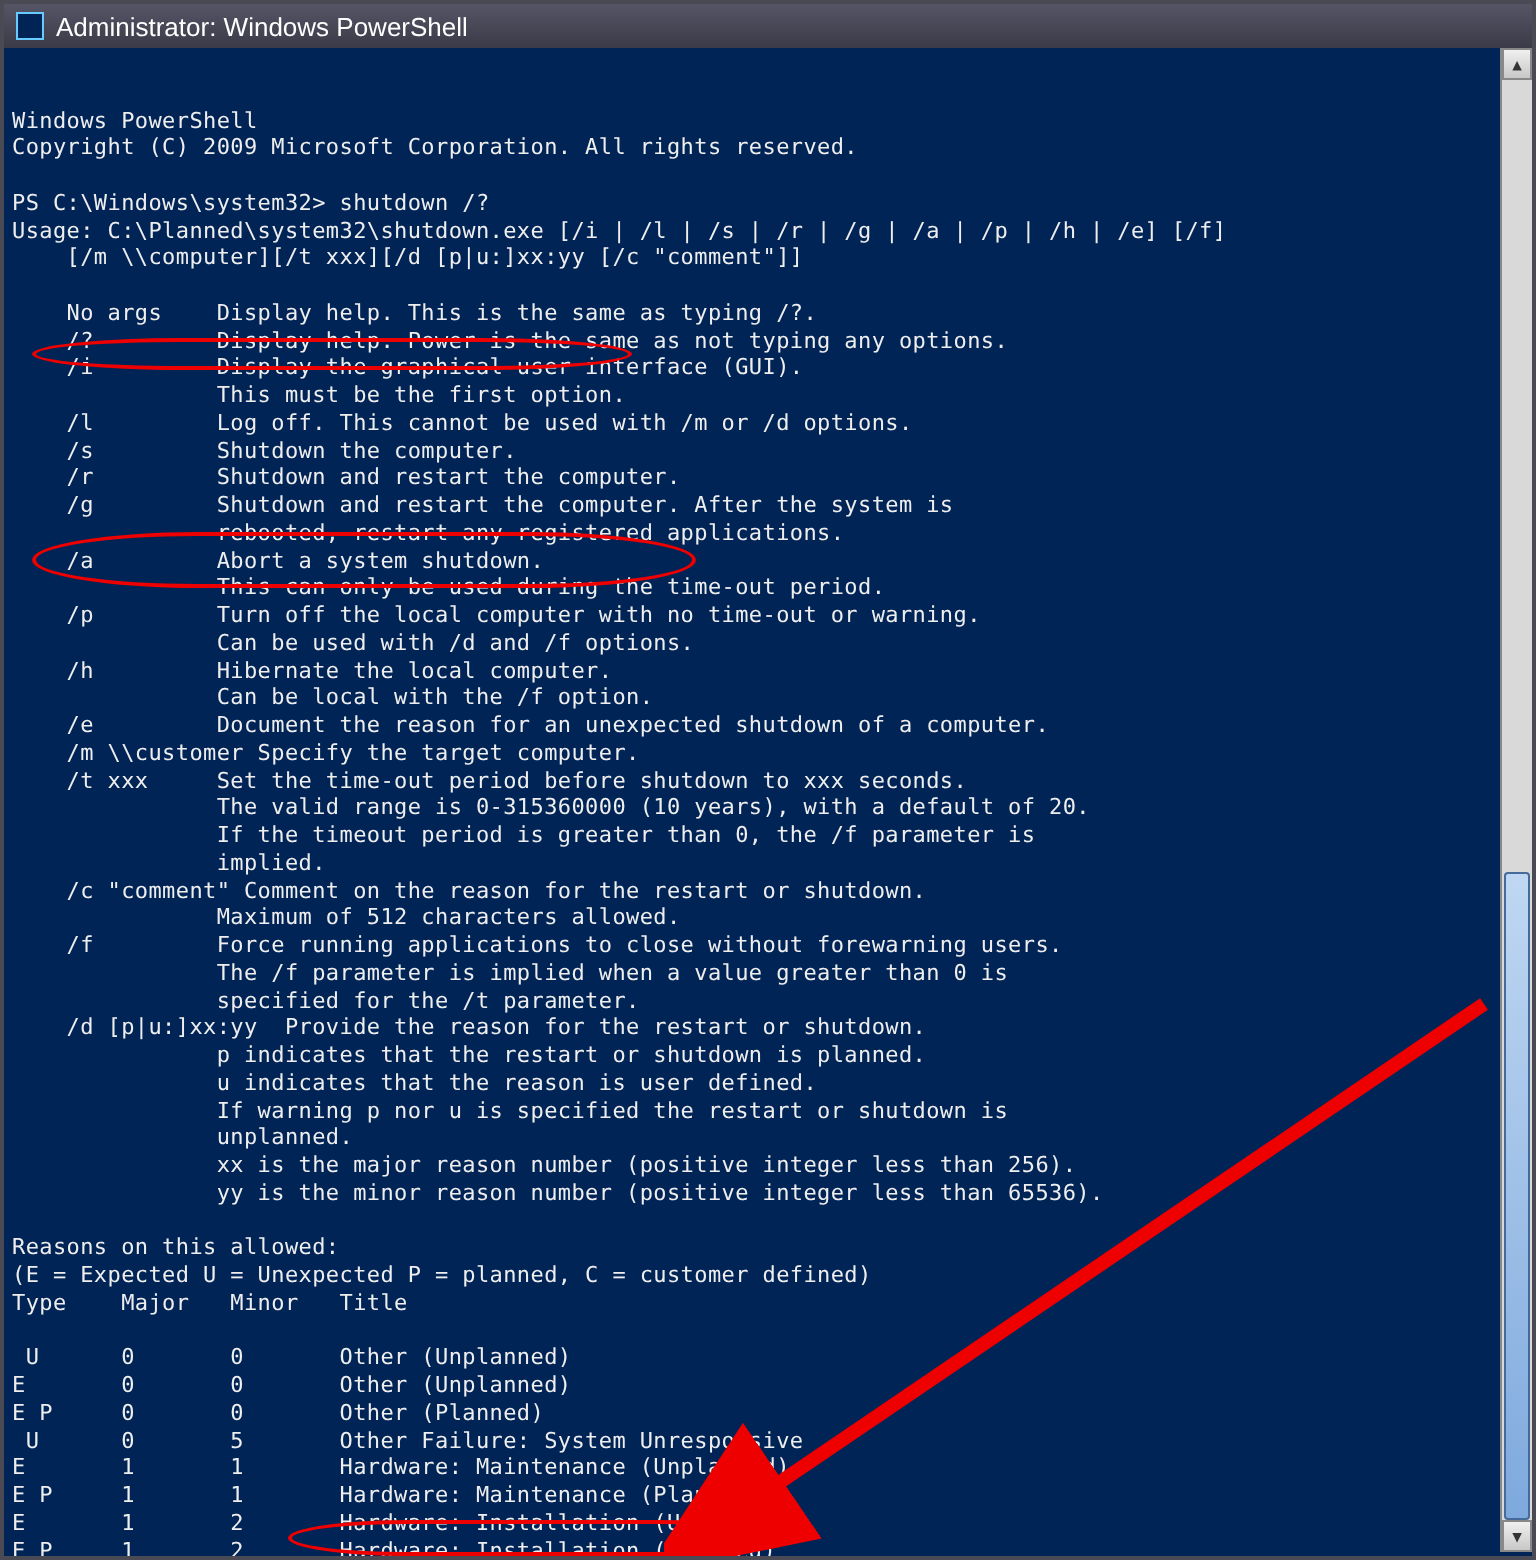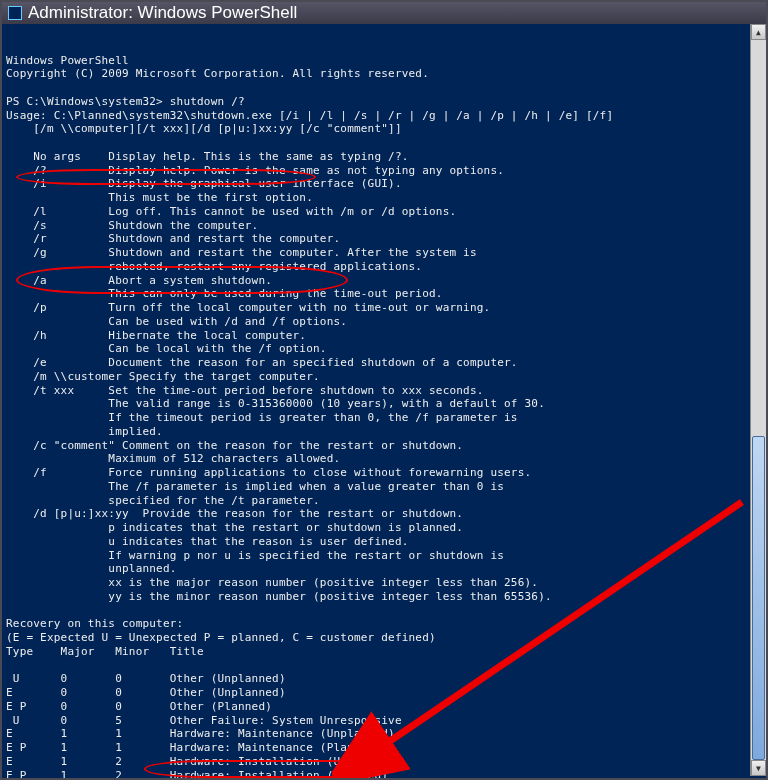--- a/index.html
+++ b/index.html
@@ -20,21 +20,21 @@
     flex-direction: column;
   }
   .titlebar {
     background: linear-gradient(#555566, #3a3a48);
     color: #fff;
     height: 22px;
     display: flex;
     align-items: center;
     padding: 0 6px;
     font-family: "Segoe UI", Tahoma, sans-serif;
-    font-size: 17px;
+    font-size: 13px;
     gap: 6px;
   }
   .titlebar .icon {
     width: 14px; height: 14px;
     background: #012456;
     border: 1px solid #6cf;
   }
   .terminal {
     flex: 1;
     background: #012456;
@@ -108,40 +108,40 @@
 <span>    /s         Shutdown the computer.</span>
 <span>    /r         Shutdown and restart the computer.</span>
 <span>    /g         Shutdown and restart the computer. After the system is</span>
 <span>               rebooted, restart any registered applications.</span>
 <span>    /a         Abort a system shutdown.</span>
 <span>               This can only be used during the time-out period.</span>
 <span>    /p         Turn off the local computer with no time-out or warning.</span>
 <span>               Can be used with /d and /f options.</span>
 <span>    /h         Hibernate the local computer.</span>
 <span>               Can be local with the /f option.</span>
-<span>    /e         Document the reason for an specified shutdown of a computer.</span>
+<span>    /e         Document the reason for an unexpected shutdown of a computer.</span>
 <span>    /m \\customer Specify the target computer.</span>
 <span>    /t xxx     Set the time-out period before shutdown to xxx seconds.</span>
-<span>               The valid range is 0-315360000 (10 years), with a default of 30.</span>
+<span>               The valid range is 0-315360000 (10 years), with a default of 20.</span>
 <span>               If the timeout period is greater than 0, the /f parameter is</span>
 <span>               implied.</span>
 <span>    /c "comment" Comment on the reason for the restart or shutdown.</span>
 <span>               Maximum of 512 characters allowed.</span>
 <span>    /f         Force running applications to close without forewarning users.</span>
 <span>               The /f parameter is implied when a value greater than 0 is</span>
 <span>               specified for the /t parameter.</span>
 <span>    /d [p|u:]xx:yy  Provide the reason for the restart or shutdown.</span>
 <span>               p indicates that the restart or shutdown is planned.</span>
 <span>               u indicates that the reason is user defined.</span>
 <span>               If warning p nor u is specified the restart or shutdown is</span>
 <span>               unplanned.</span>
 <span>               xx is the major reason number (positive integer less than 256).</span>
 <span>               yy is the minor reason number (positive integer less than 65536).</span>
 
-<span>Recovery on this computer:</span>
+<span>Reasons on this allowed:</span>
 <span>(E = Expected U = Unexpected P = planned, C = customer defined)</span>
 <span>Type    Major   Minor   Title</span>
 
 <span id="reasons-block"> U      0       0       Other (Unplanned)
 E       0       0       Other (Unplanned)
 E P     0       0       Other (Planned)
  U      0       5       Other Failure: System Unresponsive
 E       1       1       Hardware: Maintenance (Unplanned)
 E P     1       1       Hardware: Maintenance (Planned)
 E       1       2       Hardware: Installation (Unplanned)

